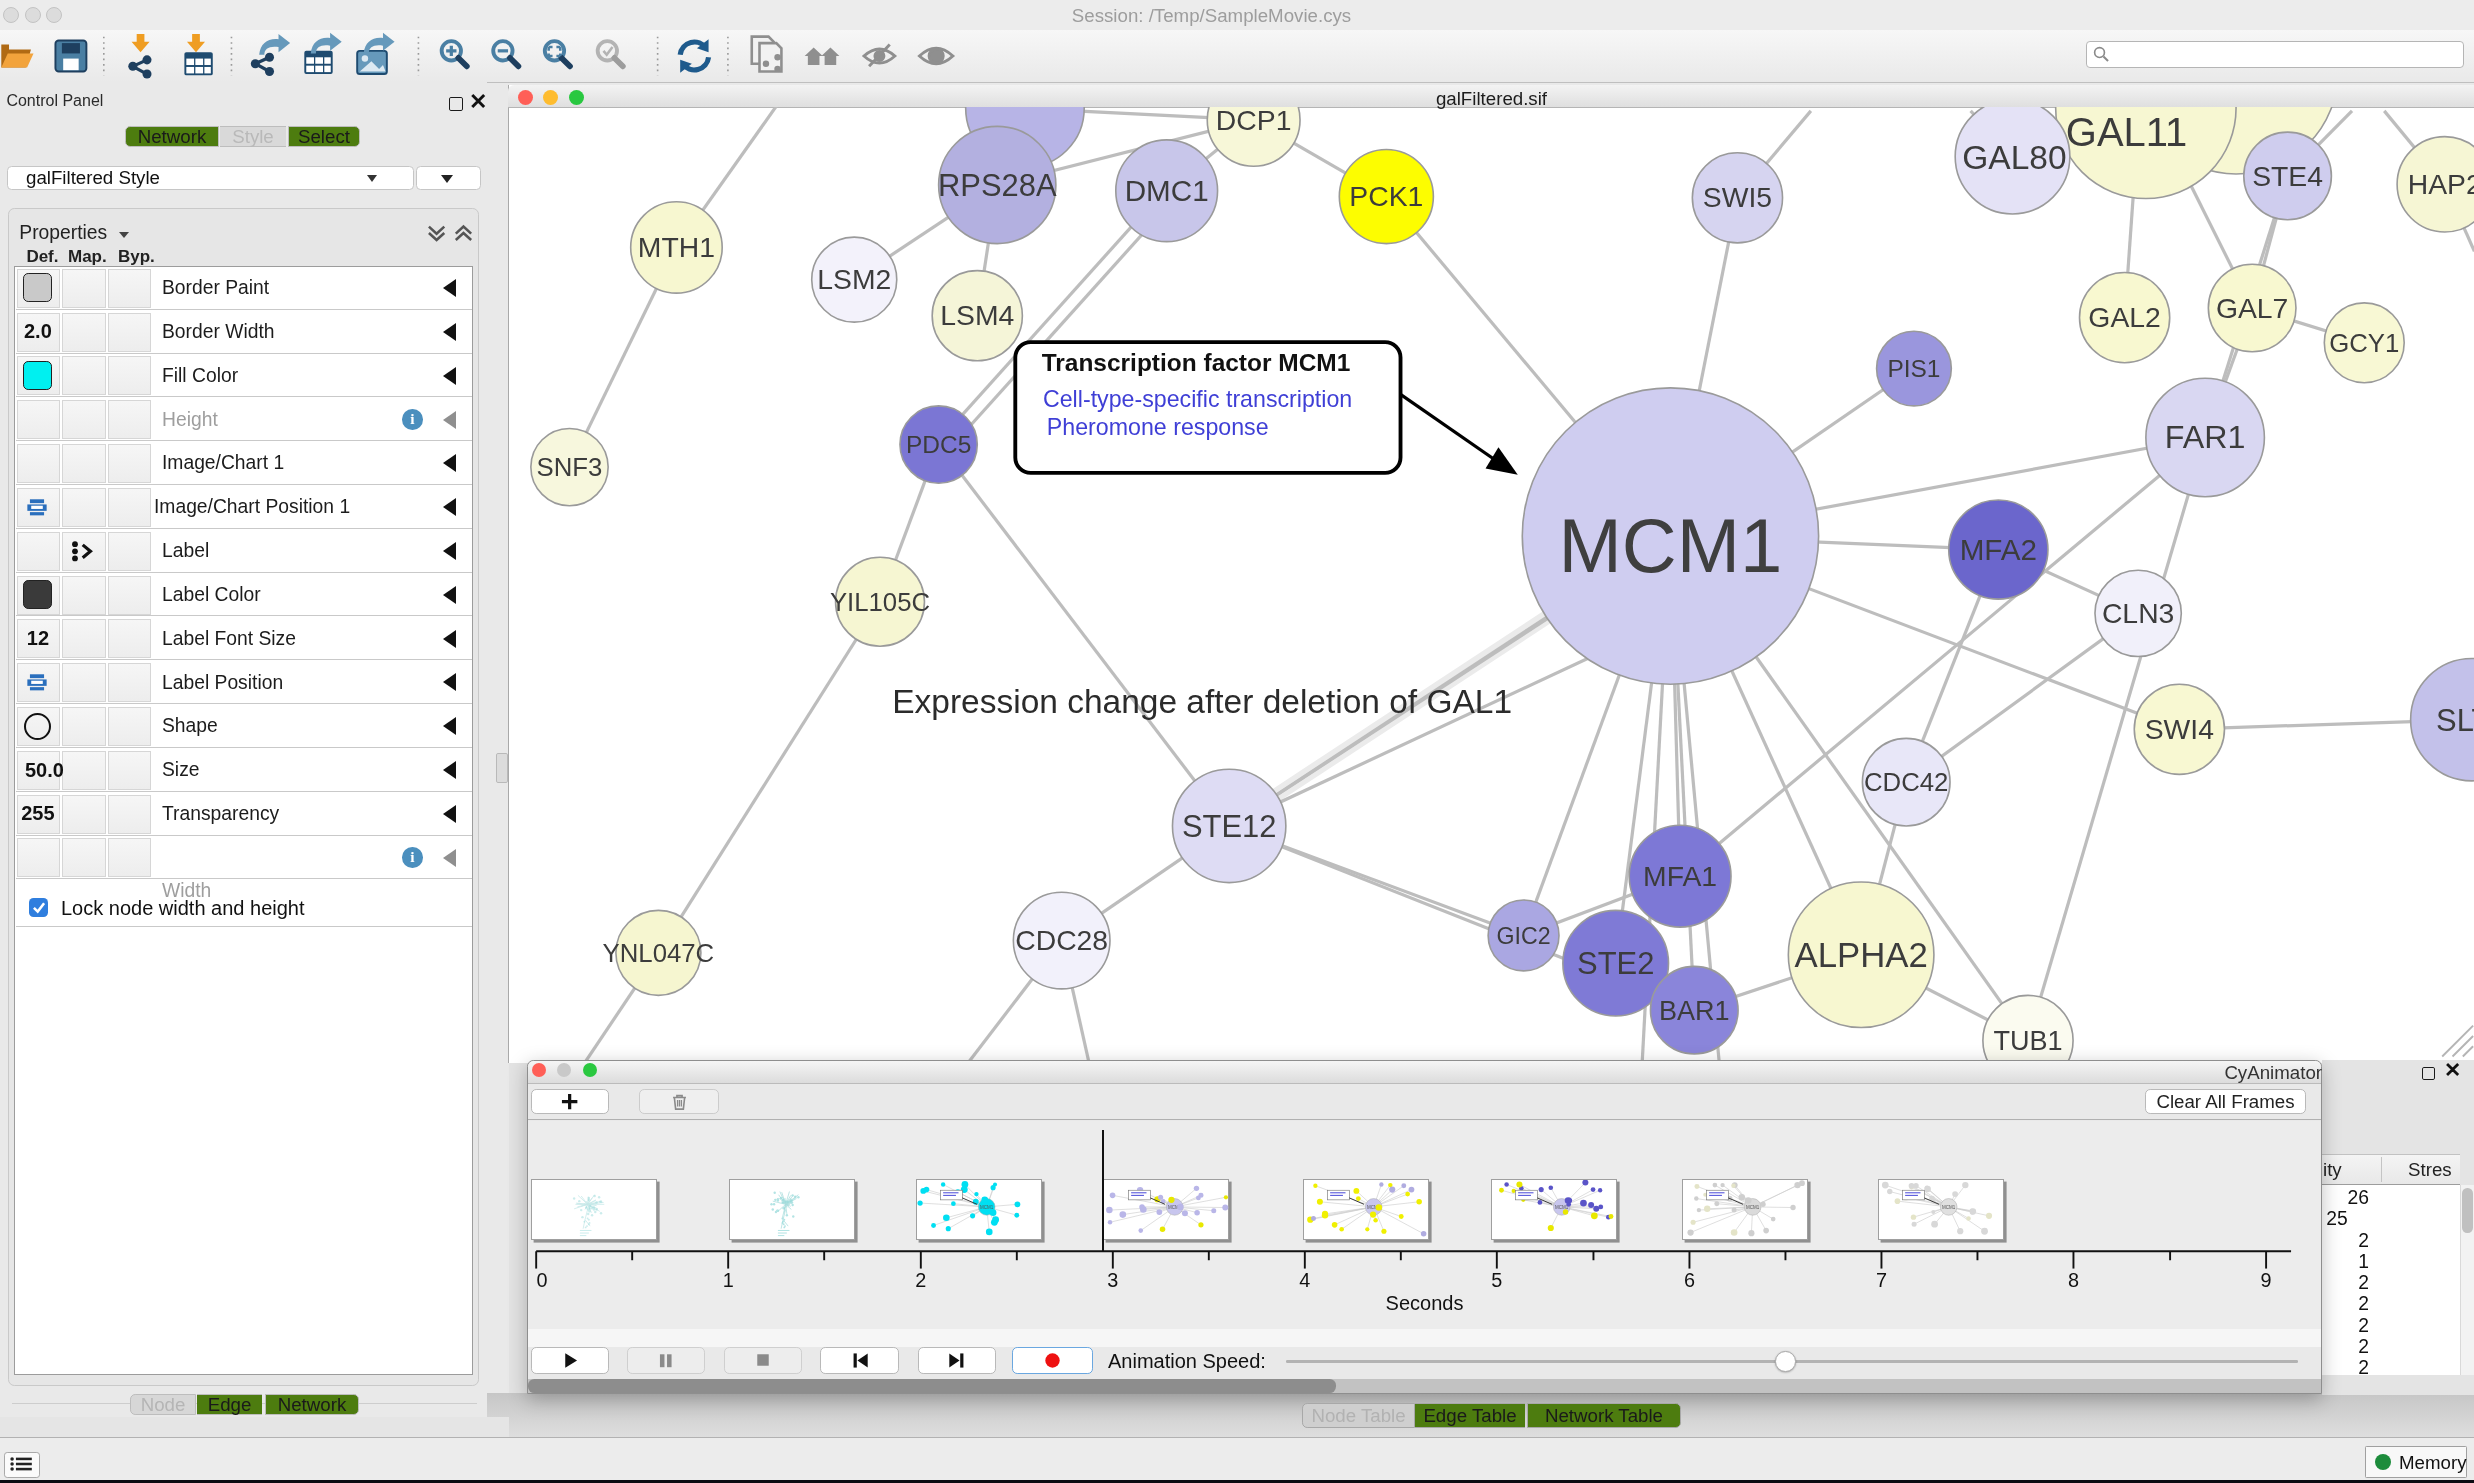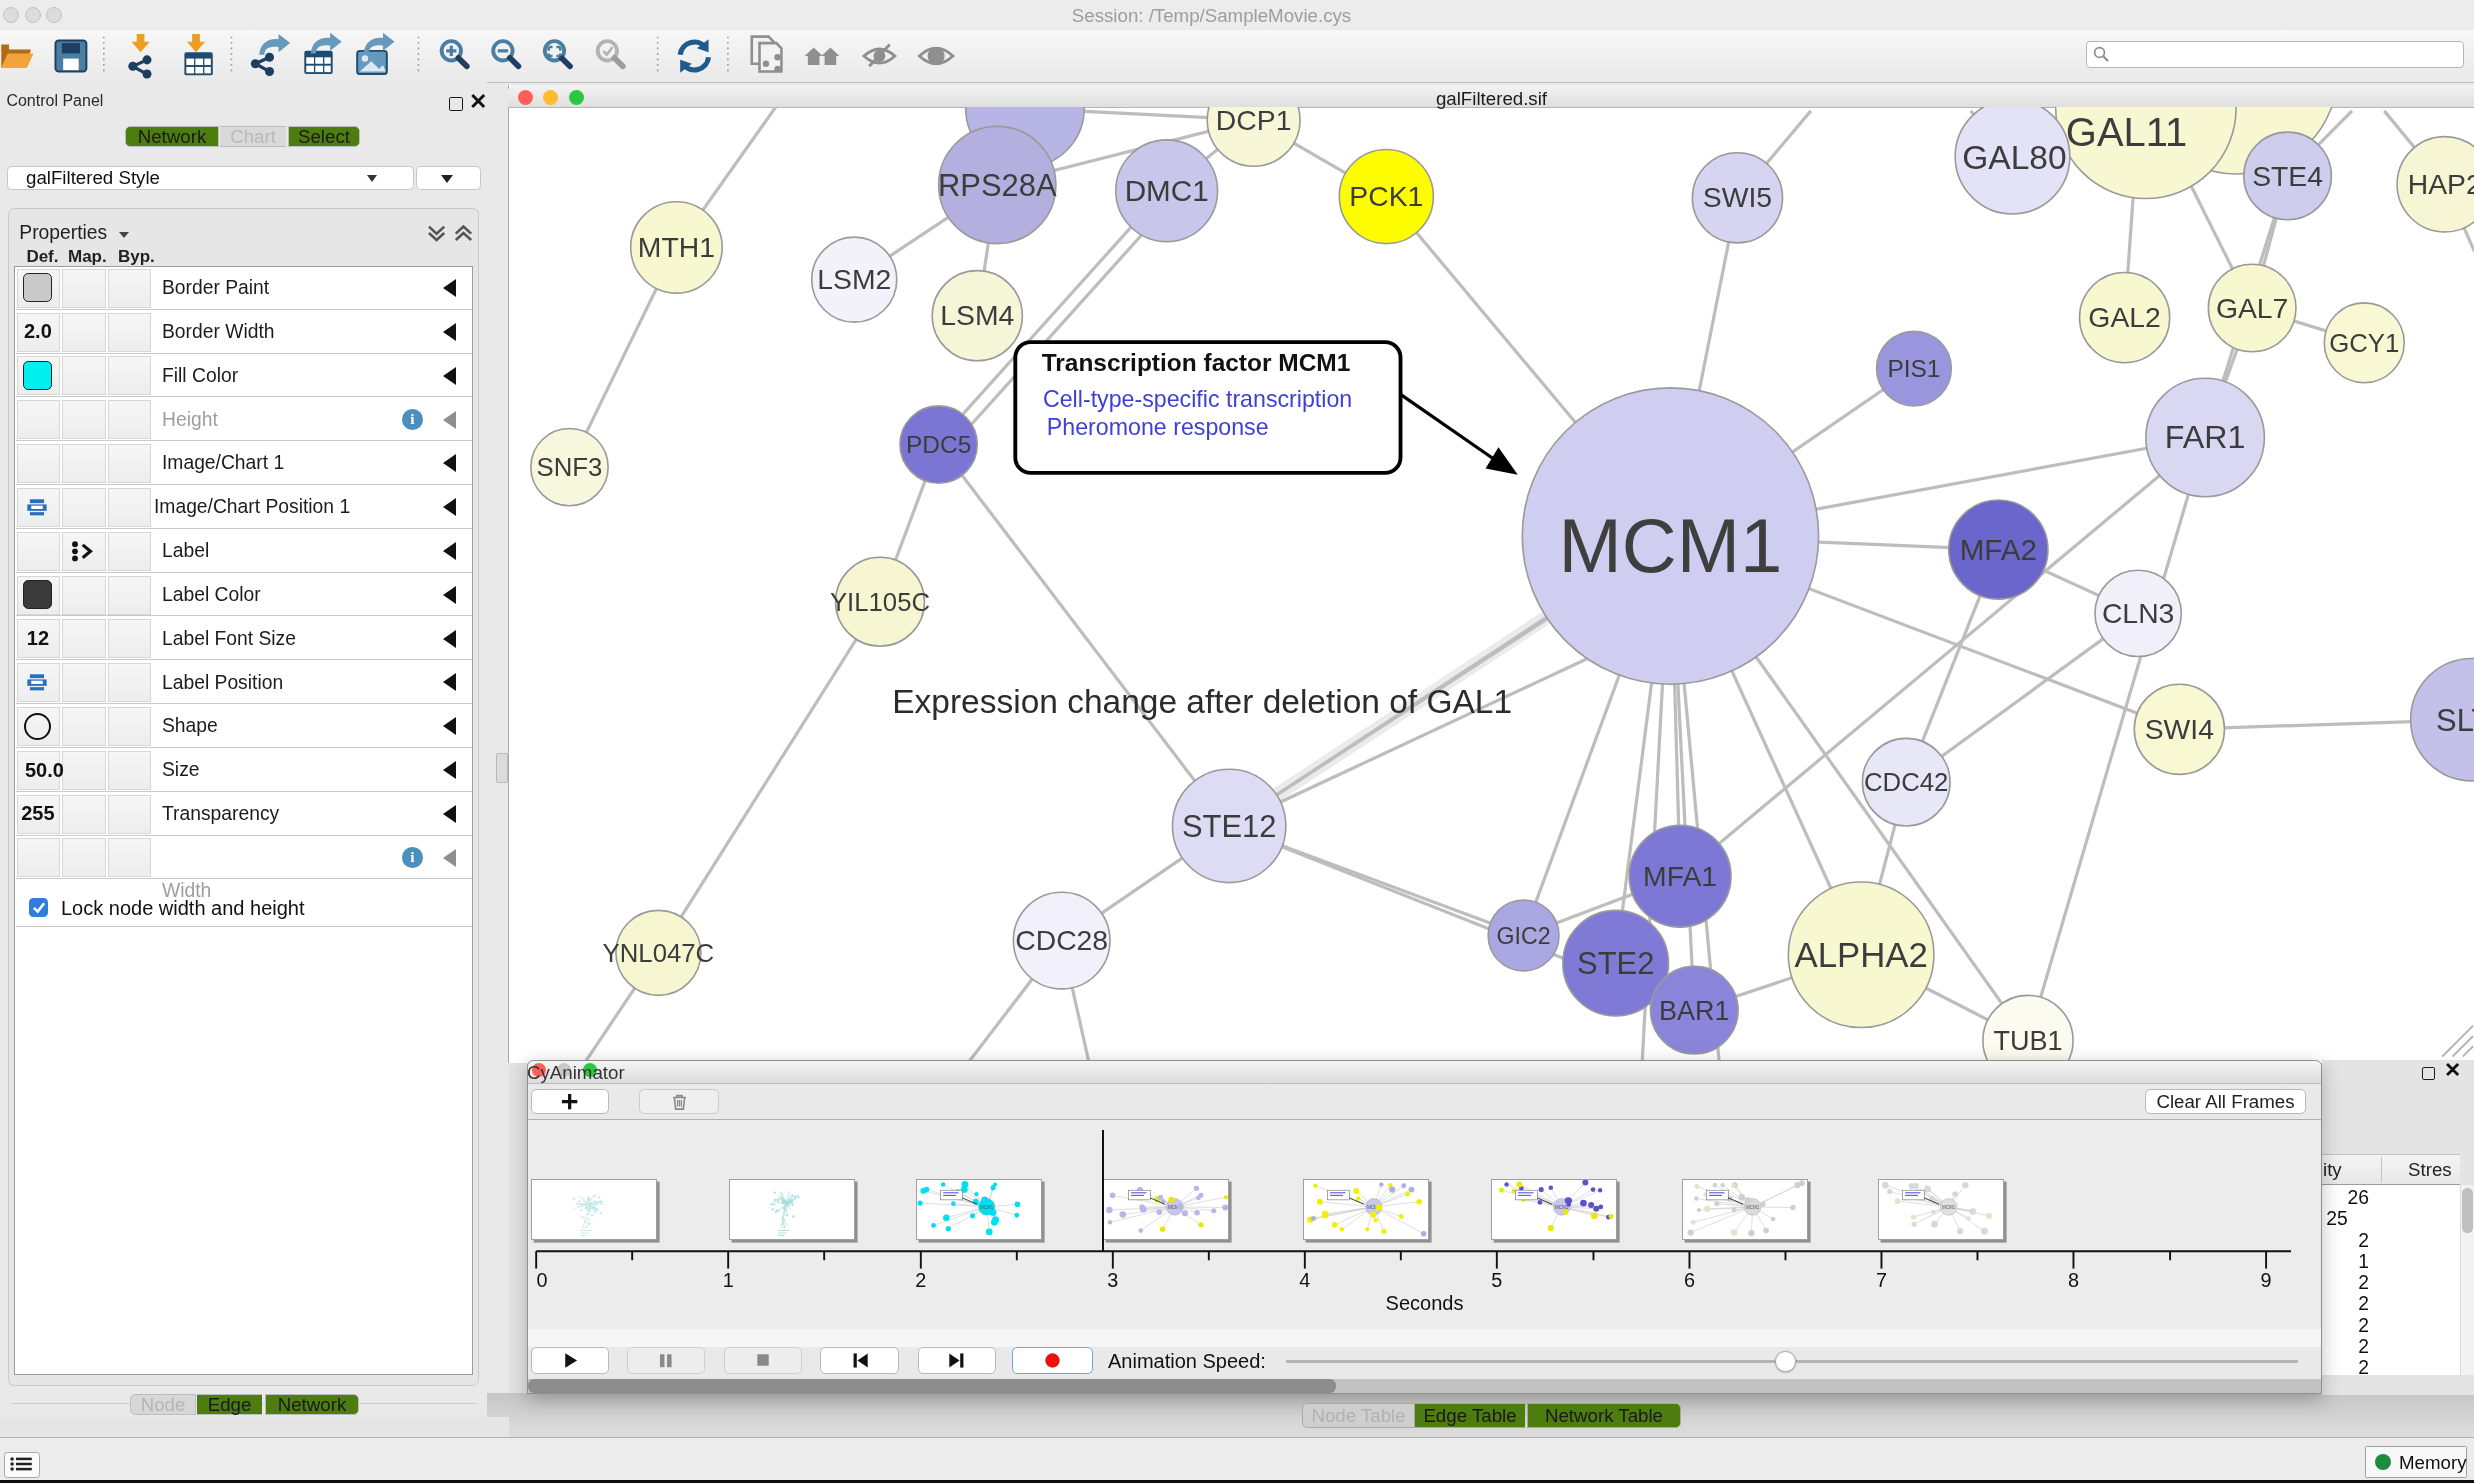--- a/index.html
+++ b/index.html
@@ -112,21 +112,21 @@
     <circle cx="10" cy="10" r="7.5" fill="none" stroke="#8a8a8a" stroke-width="2.5"></circle>
     <line x1="16" y1="16" x2="23" y2="23" stroke="#8a8a8a" stroke-width="3"></line>
   </svg>
 
 <div class="abs" style="left:0;top:82px;width:487px;height:1312px;background:#e9e9e9;"></div>
 <div class="abs" style="left:6.4px;top:92px;font-size:16px;color:#2b2b2b;">Control Panel</div>
 <div class="abs" style="left:449px;top:97px;width:12.2px;height:12.2px;border:1.9px solid #1a1a1a;border-radius:1.9px;"></div>
 <div class="abs" style="left:469px;top:89px;font-size:22px;font-weight:bold;color:#111;">✕</div>
 
 <div class="abs seg" style="left:125px;top:126px;width:92px;height:19.3px;border-radius:5.2px 0 0 5.2px;font-size:18.7px;">Network</div>
-<div class="abs seg" style="left:220px;top:126px;width:66px;height:19.3px;border-left:none;border-right:none;background:#d9d9d9;color:#b9b9b9;font-size:18.7px;">Chart</div>
+<div class="abs seg" style="left:220px;top:126px;width:66px;height:19.3px;border-left:none;border-right:none;background:#d9d9d9;color:#b9b9b9;font-size:18.7px;">Style</div>
 <div class="abs seg" style="left:288px;top:126px;width:70px;height:19.3px;border-radius:0 5.2px 5.2px 0;font-size:18.7px;">Select</div>
 
 <div class="abs" style="left:7px;top:166px;width:387px;height:22px;background:#fff;border:1.3px solid #c6c6c6;border-radius:4.5px;font-size:18.7px;color:#111;display:flex;align-items:center;padding-left:18px;">galFiltered Style</div>
 <div class="abs" style="left:367px;top:175px;width:0;height:0;border-left:5.8px solid transparent;border-right:5.8px solid transparent;border-top:7.7px solid #333;"></div>
 <div class="abs" style="left:416px;top:166px;width:63px;height:22px;background:#fff;border:1.3px solid #c6c6c6;border-radius:4.5px;"></div>
 <div class="abs" style="left:441px;top:175px;width:0;height:0;border-left:6.4px solid transparent;border-right:6.4px solid transparent;border-top:8.4px solid #222;"></div>
 
 <div class="abs" style="left:8.4px;top:208px;width:469px;height:1176px;background:#e6e6e6;border:1.3px solid #c9c9c9;border-radius:6.4px;"></div>
 <div class="abs" style="left:19.3px;top:222px;font-size:19.3px;color:#222;">Properties</div>
 <div class="abs" style="left:119px;top:232px;width:0;height:0;border-left:5.2px solid transparent;border-right:5.2px solid transparent;border-top:6.4px solid #444;"></div>
@@ -435,21 +435,21 @@
 <div class="abs" style="left:2305px;top:1336px;width:64px;text-align:right;font-size:19.3px;color:#111;">2</div>
 <div class="abs" style="left:2305px;top:1357px;width:64px;text-align:right;font-size:19.3px;color:#111;">2</div>
 <div class="abs" style="left:2460px;top:1185px;width:15px;height:190px;background:#f2f2f2;border-left:0.6px solid #d9d9d9;"></div>
 <div class="abs" style="left:2462px;top:1188px;width:11px;height:45px;background:#c0c0c0;border-radius:5.2px;"></div>
 
 <div class="abs" style="left:527px;top:1060px;width:1795px;height:334px;background:#e9e9e9;border:1.3px solid #8e8e8e;border-radius:6.4px 6.4px 0 0;box-sizing:border-box;box-shadow:0 5.2px 19.3px rgba(0,0,0,0.25);"></div>
 <div class="abs" style="left:528px;top:1061px;width:1793px;height:22px;background:linear-gradient(#f5f5f5,#dcdcdc);border-bottom:0.6px solid #bbb;border-radius:5.8px 5.8px 0 0;"></div>
 <div class="abs" style="left:532px;top:1063px;width:14px;height:14px;border-radius:50%;background:#ff5f57;"></div>
 <div class="abs" style="left:557px;top:1063px;width:14px;height:14px;border-radius:50%;background:#c9c9c9;"></div>
 <div class="abs" style="left:583px;top:1063px;width:14px;height:14px;border-radius:50%;background:#2ac840;"></div>
-<div class="abs" style="left:527px;top:1062px;width:1795px;text-align:left;font-size:18.7px;color:#333;">CyAnimator</div>
+<div class="abs" style="left:527px;top:1062px;width:1795px;text-align:right;font-size:18.7px;color:#333;">CyAnimator</div>
 <div class="abs btn" style="left:531px;top:1089px;width:76px;height:23px;">
     <svg width="19.3" height="19.3" viewBox="0 0 30 30">
       <path d="M15 3 v24 M3 15 h24" stroke="#111" stroke-width="5"></path>
     </svg>
   </div>
 <div class="abs btn" style="left:639px;top:1089px;width:78px;height:23px;background:#efefef;border-color:#ccc;">
     <svg width="17" height="18" viewBox="0 0 26 28">
       <path d="M3 7 h20 M9 7 v-3 h8 v3 M5 7 l2 18 h12 l2 -18" stroke="#8a8a8a" stroke-width="2.5" fill="none"></path>
       <path d="M10 11 v10 M13 11 v10 M16 11 v10" stroke="#8a8a8a" stroke-width="2"></path>
     </svg>

